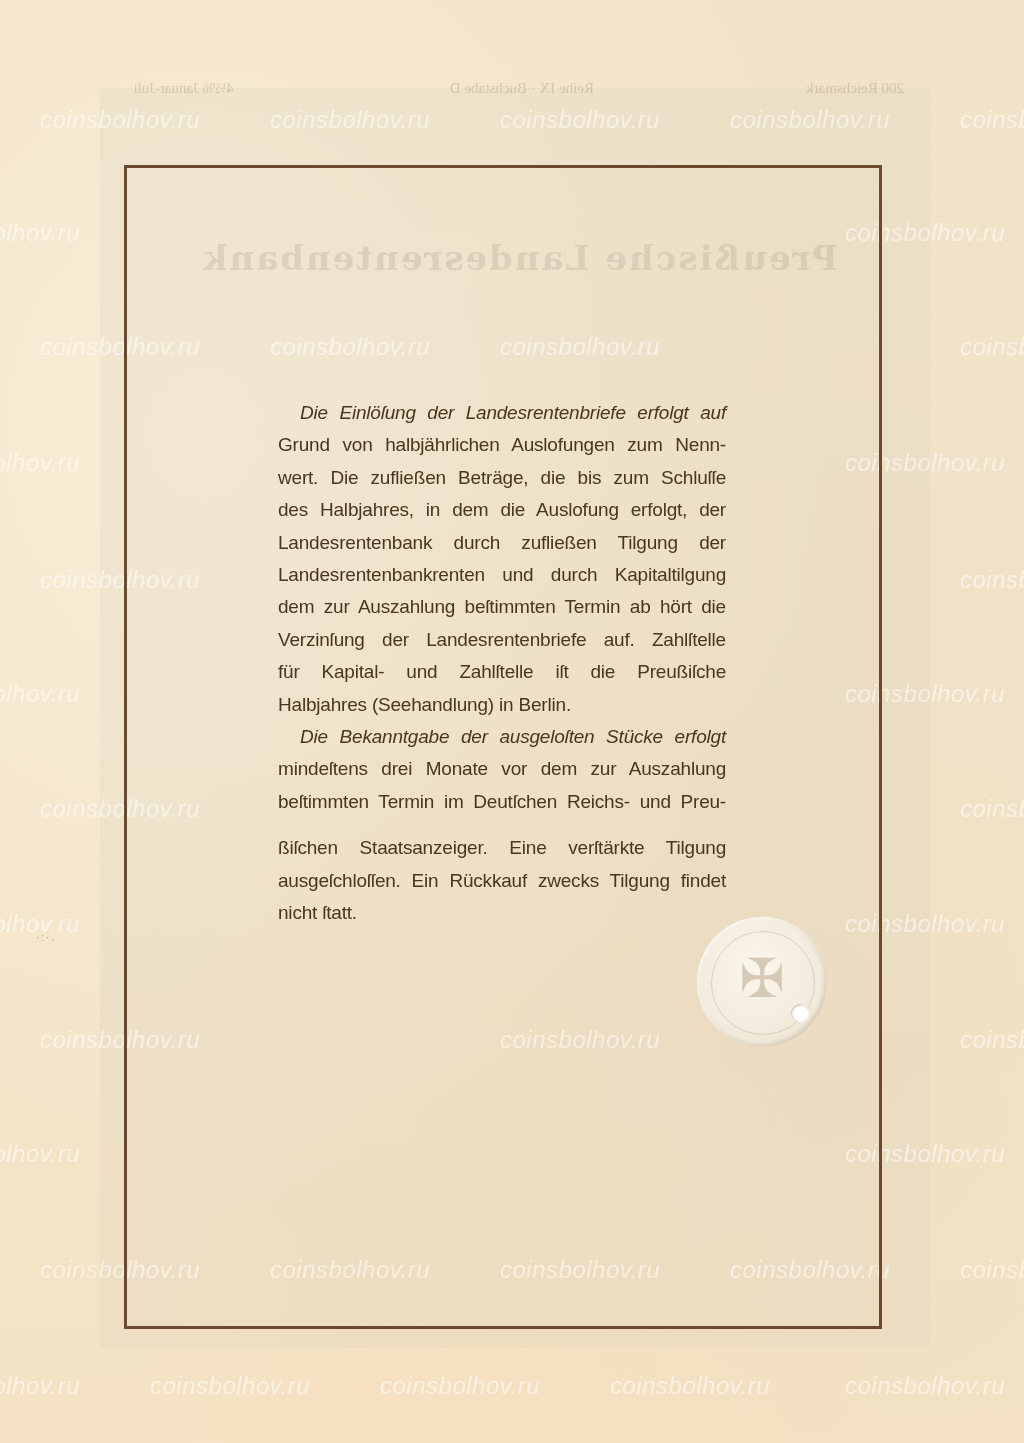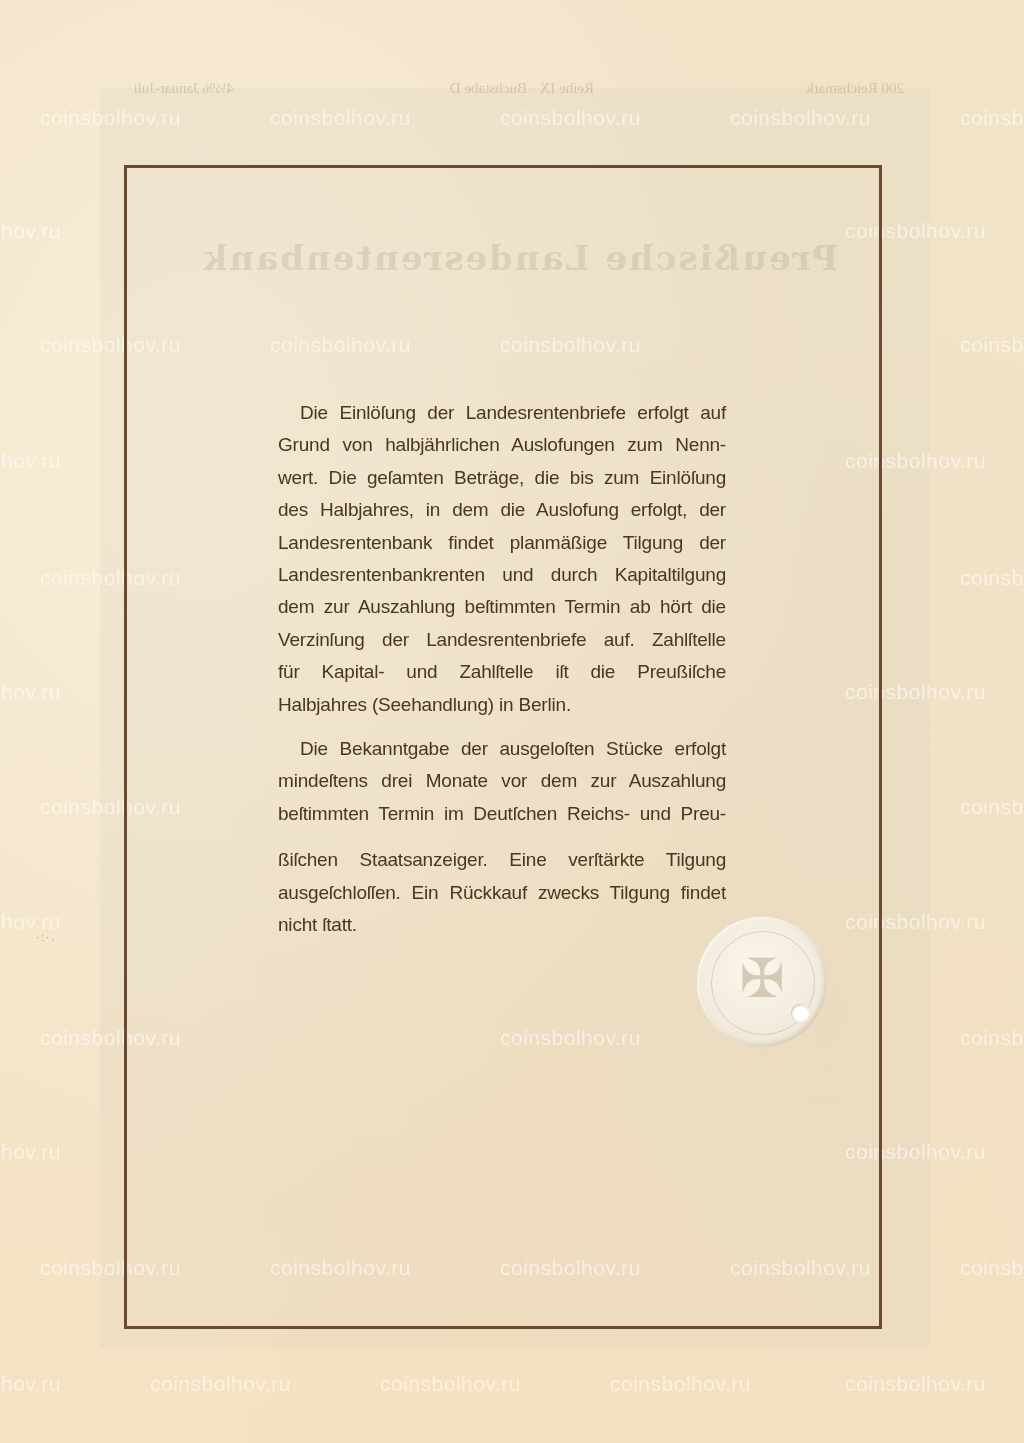--- a/index.html
+++ b/index.html
@@ -57,23 +57,24 @@
       transform: scaleX(-1);
       letter-spacing: 2px;
     }
     .watermark-row {
       position: absolute;
       left: 0;
       width: 818px;
       height: 24px;
       color: rgba(255, 255, 255, 0.55);
       font-family: "Liberation Sans", sans-serif;
-      font-size: 21px;
+      font-size: 24px;
       white-space: nowrap;
       letter-spacing: 0.5px;
+      font-style: italic;
     }
     .watermark-row span {
       position: absolute;
     }
     .frame {
       position: absolute;
       left: 124px;
       top: 165px;
       width: 752px;
       height: 1158px;
@@ -96,20 +97,21 @@
       text-align: justify;
       text-align-last: justify;
       transform-origin: left center;
       letter-spacing: -0.2px;
     }
     .text-block .line.last {
       text-align-last: left;
     }
     .text-block .line.indent {
       padding-left: 22px;
+      font-style: italic;
     }
     .seal {
       position: absolute;
       left: 697px;
       top: 917px;
       width: 130px;
       height: 130px;
       border-radius: 50%;
       background: radial-gradient(circle at 45% 40%, #fbf6ec 0%, #f2ebdd 60%, #e9e0cc 100%);
       box-shadow: inset 1px 1px 3px rgba(255,255,255,0.9), inset -2px -2px 4px rgba(160,140,110,0.35);
@@ -229,31 +231,31 @@
   <span style="left:610px;">coinsbolhov.ru</span>
   <span style="left:845px;">coinsbolhov.ru</span>
 </div>
 
 <div class="frame"></div>
 
 <div class="text-block">
   <div>
     <span class="line indent" style="display: block;">Die Einlöſung der Landesrentenbriefe erfolgt auf</span>
     <span class="line" style="display: block;">Grund von halbjährlichen Auslofungen zum Nenn-</span>
-    <span class="line" style="display: block;">wert. Die geſamten Beträge, die bis zum Einlöſung</span>
+    <span class="line" style="display: block;">wert. Die zufließen Beträge, die bis zum Schluſſe</span>
     <span class="line" style="display: block;">des Halbjahres, in dem die Auslofung erfolgt, der</span>
-    <span class="line" style="display: block;">Landesrentenbank findet planmäßige Tilgung der</span>
+    <span class="line" style="display: block;">Landesrentenbank durch zufließen Tilgung der</span>
     <span class="line" style="display: block;">Landesrentenbankrenten und durch Kapitaltilgung</span>
     <span class="line" style="display: block;">dem zur Auszahlung beſtimmten Termin ab hört die</span>
     <span class="line" style="display: block;">Verzinſung der Landesrentenbriefe auf. Zahlſtelle</span>
     <span class="line" style="display: block;">für Kapital- und Zahlſtelle iſt die Preußiſche</span>
     <span class="line last">Halbjahres (Seehandlung) in Berlin.</span>
   </div>
   <div>
-    <span class="line indent" style="display: block; margin-top: 12px;">Die Bekanntgabe der ausgeloſten Stücke erfolgt</span>
+    <span class="line indent" style="display: block;">Die Bekanntgabe der ausgeloſten Stücke erfolgt</span>
     <span class="line" style="display: block;">mindeſtens drei Monate vor dem zur Auszahlung</span>
     <span class="line" style="display: block;">beſtimmten Termin im Deutſchen Reichs- und Preu-</span>
     <span class="line" style="display: block; margin-top: 14px;">ßiſchen Staatsanzeiger. Eine verſtärkte Tilgung</span>
     <span class="line" style="display: block;">ausgeſchloſſen. Ein Rückkauf zwecks Tilgung findet</span>
     <span class="line last">nicht ſtatt.</span>
   </div>
 </div>
 
 <div class="seal">
   <div class="seal-inner"></div>

